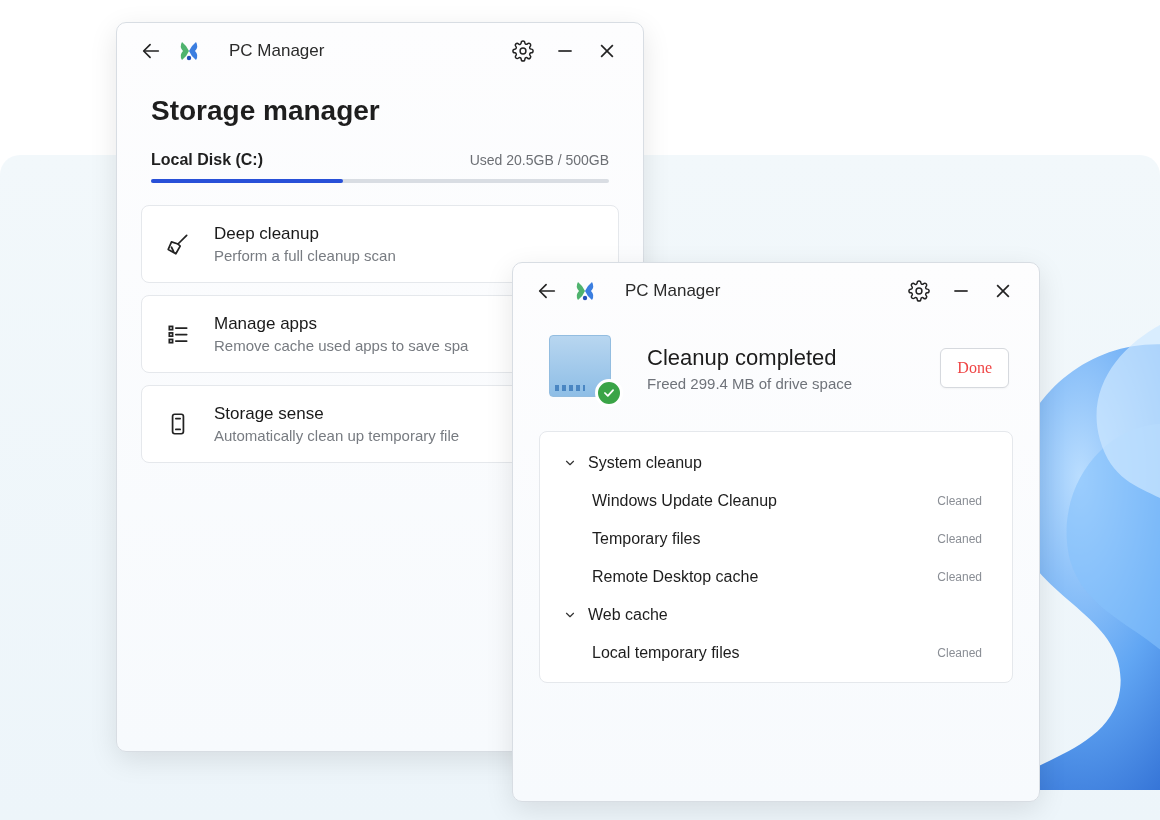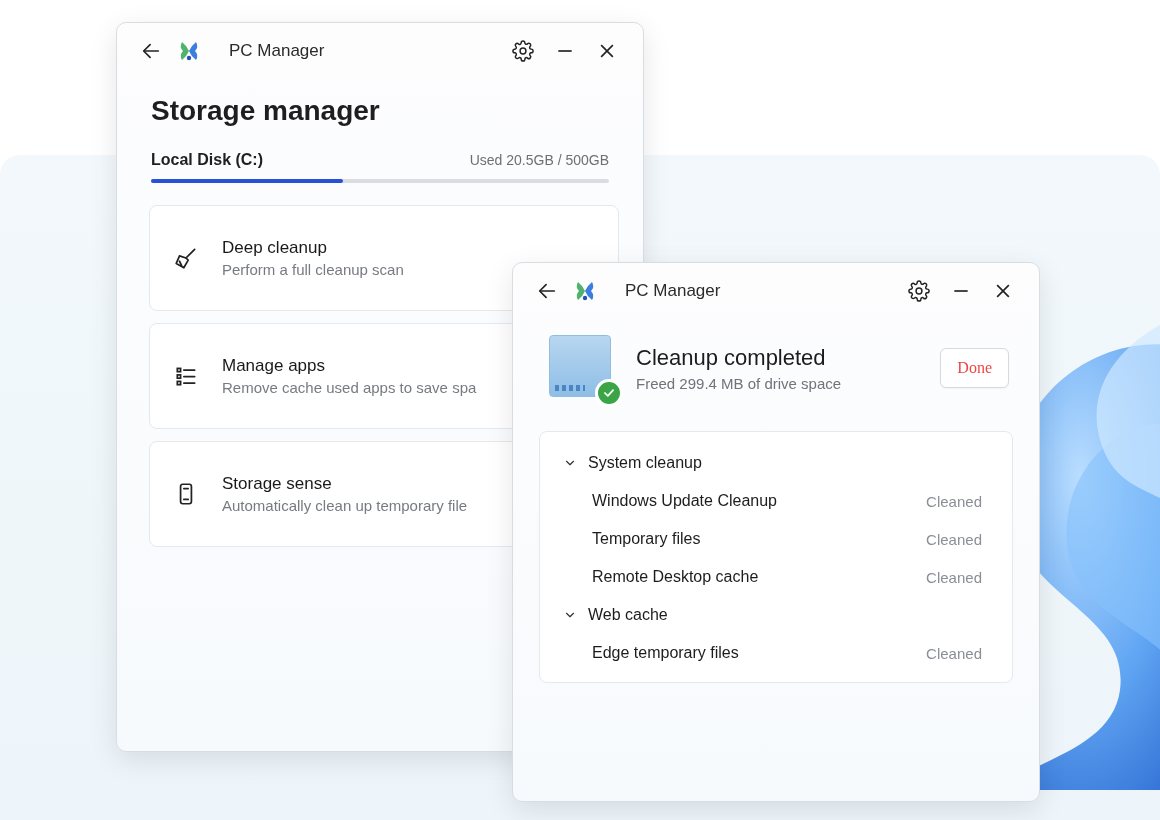--- a/index.html
+++ b/index.html
@@ -102,40 +102,39 @@
       background: #2850d8;
       border-radius: 3px;
     }
 
     .option-list {
       display: flex; flex-direction: column; gap: 12px;
       padding: 0 24px;
     }
     .option-card {
       display: flex; align-items: center; gap: 22px;
-      padding: 32px 22px;
+      padding: 18px 22px;
       background: #fff;
       border: 1px solid #e5e8ec;
       border-radius: 8px;
       cursor: pointer;
-      margin-left: 8px;
     }
     .option-icon {
       width: 28px; height: 28px;
       flex: 0 0 28px;
       color: #222;
       display: flex; align-items: center; justify-content: center;
     }
     .option-text { display: flex; flex-direction: column; gap: 3px; }
     .option-title { font-size: 17px; font-weight: 400; color: #1a1a1a; }
     .option-sub   { font-size: 15px; color: #777b81; }
 
     
     .result-block {
-      display: flex; align-items: center; gap: 21px;
+      display: flex; align-items: center; gap: 32px;
       padding: 22px 30px 12px 36px;
     }
     .drive-icon-wrap { position: relative; width: 66px; height: 66px; }
     .drive-icon-body {
       width: 62px; height: 62px;
       background: linear-gradient(180deg, #b8d6f0 0%, #8ebee6 100%);
       border-radius: 4px;
       border: 1px solid #93bde0;
       position: relative;
     }
@@ -185,21 +184,21 @@
       width: 16px; height: 16px;
       display: flex; align-items: center; justify-content: center;
       color: #333;
     }
     .group-label { font-size: 16px; color: #1d1d1d; }
     .item-row {
       display: flex; align-items: center; justify-content: space-between;
       padding: 10px 22px 10px 44px;
     }
     .item-label { font-size: 16px; color: #1d1d1d; }
-    .item-status { font-size: 15px; color: #8a8e95; }
+    .item-status { font-size: 12px; color: #8a8e95; }
   </style>
 </head>
 <body>
 
 <div class="bg-panel"></div>
 <div class="bg-flower">
   <svg viewBox="0 0 260 480" width="260" height="480">
     <defs>
       <radialGradient id="g1" cx="40%" cy="30%" r="80%">
         <stop offset="0%" stop-color="#b7dcff"></stop>
@@ -388,17 +387,17 @@
 
     <div class="group-header">
       <span class="chevron">
         <svg width="14" height="14" viewBox="0 0 24 24" fill="none" stroke="currentColor" stroke-width="2" stroke-linecap="round" stroke-linejoin="round">
             <polyline points="6 9 12 15 18 9"></polyline>
           </svg>
       </span>
       <span class="group-label">Web cache</span>
     </div>
     <div class="item-row">
-      <span class="item-label">Edge temporary files</span>
+      <span class="item-label">Local temporary files</span>
       <span class="item-status">Cleaned</span>
     </div>
   </div>
 </div>
 
 </body></html>

